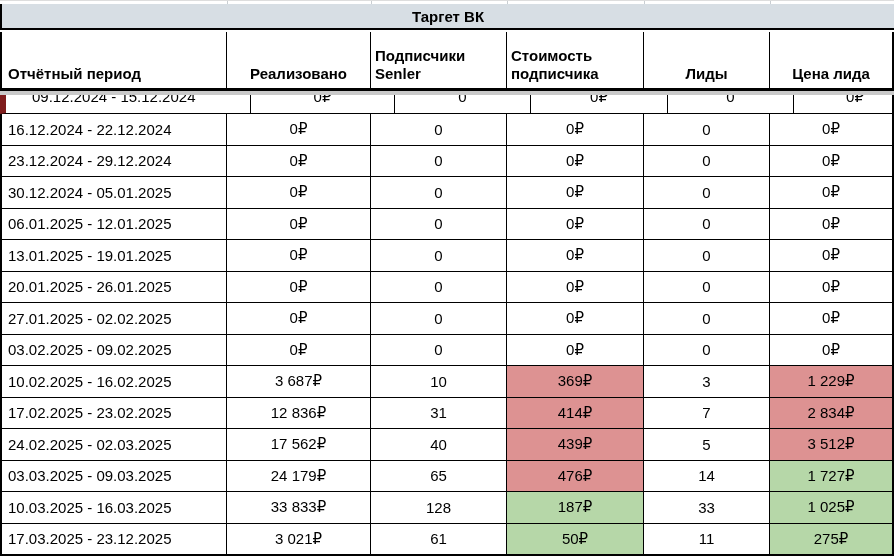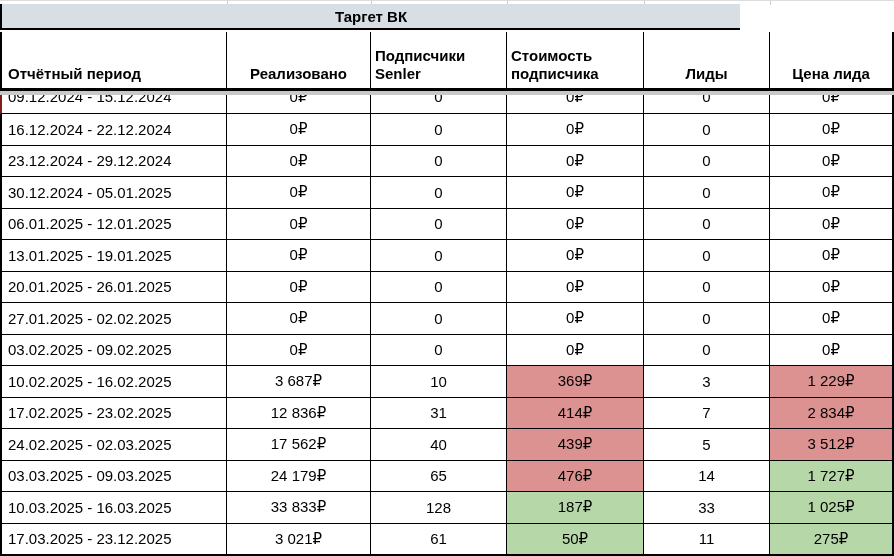--- a/index.html
+++ b/index.html
@@ -14,21 +14,21 @@
   }
   
   .top-strip{
     position:absolute;top:0;left:0;width:894px;height:4px;
     background:#ffffff;border-top:1px solid #dddddd;box-sizing:border-box;
   }
   .top-strip .tick{
     position:absolute;top:0;width:1px;height:4px;background:#c9ced2;
   }
   .title-row{
-    position:absolute;top:4px;left:0;width:740px;height:26px;
+    position:absolute;top:4px;left:0;width:894px;height:26px;
     box-sizing:border-box;
     background:var(--title-bg,#d7dee4);
     border-left:2px solid #000;
     border-bottom:2px solid #000;
     display:flex;align-items:center;justify-content:center;
     font-weight:bold;font-size:15px;
   }
   .header-row{
     position:absolute;top:32px;left:0;width:894px;height:59px;
     box-sizing:border-box;
@@ -55,22 +55,22 @@
     background:var(--shadow,#c9c9c9);
   }
   .row{
     box-sizing:border-box;
     display:grid;
     grid-template-columns:225px 144px 136px 137px 126px 122px;
     border-bottom:1px solid #000;
   }
   .clipped-row{
     position:absolute;top:95px;left:0;width:894px;height:19px;
-    border-left:2px solid #7f1d1d;border-right:2px solid #000;
-    overflow:hidden;background:#fff;
+    border-left:6px solid #7f1d1d;border-right:2px solid #000;
+    overflow:hidden;background:#fff;padding-left:20px;
   }
   .clipped-row .cell{align-items:flex-start;overflow:hidden;}
   .clipped-row .cell>span{margin-top:-7px;}
   .rows{
     position:absolute;top:114px;left:0;width:894px;height:442px;
     box-sizing:border-box;
     border-left:2px solid #000;
     border-right:2px solid #000;
     border-bottom:2px solid #000;
     display:flex;flex-direction:column;

